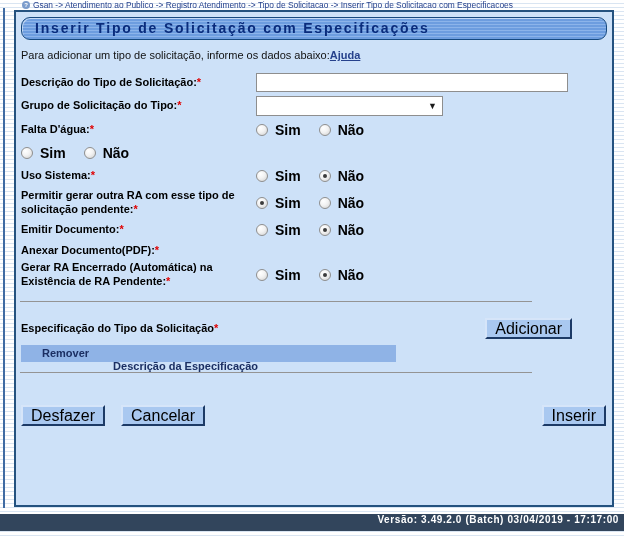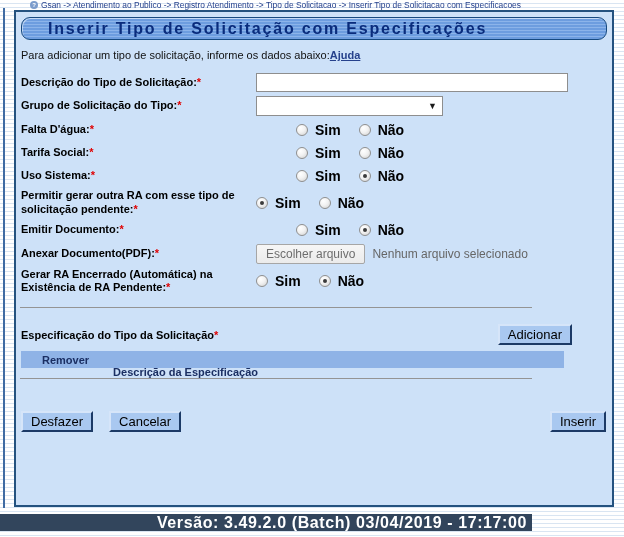--- a/index.html
+++ b/index.html
@@ -6,52 +6,52 @@
   html,body { background:#fff; }
   body { font-family:"Liberation Sans", sans-serif; }
 
   #screen {
     position:relative; width:624px; height:537px; overflow:hidden;
     background:repeating-linear-gradient(180deg,#ffffff 0px,#ffffff 3px,#d9e5f2 3px,#d9e5f2 4px);
   }
 
   
   .breadcrumb {
-    position:absolute; top:0; left:30px; height:10px;
+    position:absolute; top:0; left:22px; height:10px;
     display:flex; align-items:center; gap:3px;
     font-size:8.4px; color:#26418c; white-space:nowrap;
   }
   .help-icon {
     width:8px; height:8px; border-radius:50%; background:#7b9ccc; color:#fff;
     font-size:6px; font-weight:bold; display:inline-flex; align-items:center; justify-content:center; flex:none;
   }
 
   .vline { position:absolute; left:3px; top:8px; width:2px; height:500px; background:#3f6ba3; }
 
   
   .panel {
     position:absolute; left:14px; top:10px; width:600px; height:497px;
     border:2px solid #24527f; background:#cde1f8;
   }
   .titlebar {
     margin:5px 5px 0 5px; height:23px;
     border:1px solid #174a80; border-radius:9px;
     background:repeating-linear-gradient(180deg,#8cb4ea 0px,#8cb4ea 1px,#6d9ddf 1px,#6d9ddf 3px);
     box-shadow:inset 1px 1px 0 rgba(255,255,255,.5);
-    color:#0a2c7c; font-weight:bold; font-size:16px; letter-spacing:1.8px;
-    line-height:21px; padding-left:26px; white-space:nowrap; overflow:hidden;
+    color:#0a2c7c; font-weight:bold; font-size:14px; letter-spacing:1.8px;
+    line-height:21px; padding-left:13px; white-space:nowrap; overflow:hidden;
   }
   .content { padding:0 6px 0 5px; }
 
   .intro-row { display:flex; align-items:center; margin-top:9px; font-size:11px; color:#111; }
   .ajuda { color:#26418c; font-weight:bold; text-decoration:underline; font-size:11px; margin-right:15px; cursor:pointer; }
 
   .form { margin-top:12px; }
   .form-row { display:flex; align-items:center; margin-bottom:4px; }
-  .radio-row { height:19px;gap:40px; }
+  .radio-row { height:19px; }
   .flabel { width:235px; flex:none; font-size:11px; font-weight:bold; color:#000; line-height:1.25; padding-right:8px; }
   .req { color:#e00000; }
   .control { display:flex; align-items:center; }
 
   input.text { width:312px; height:19px; border:1px solid #8e8e8e; background:#fff; font-size:12px; padding:0 3px; font-family:inherit; }
   .select { width:187px; height:20px; border:1px solid #8e8e8e; background:#fff; display:flex; align-items:center; justify-content:flex-end; padding-right:5px; cursor:default; }
   .select .arrow { font-size:9px; color:#1a1a1a; }
 
   .radio {
     width:12px; height:12px; border-radius:50%; border:1px solid #8f8f8f; flex:none; position:relative; display:inline-block;
@@ -67,40 +67,40 @@
   }
   .file-status { color:#666; font-size:12px; margin-left:7px; }
 
   .divider { border:none; border-top:1px solid #949494; width:512px; margin:12px 0 0 -1px; }
   .divider2 { border:none; border-top:1px solid #949494; width:512px; margin:10px 0 0 -1px; }
 
   .spec-row { display:flex; justify-content:space-between; align-items:center; margin-top:16px; }
   .spec-label { font-size:11px; font-weight:bold; color:#000; }
 
   .btn {
-    font-family:inherit; font-size:13px; color:#000; background:#a9c8f0; height:21px; padding:0 8px; cursor:pointer;
+    font-family:inherit; font-size:16px; color:#000; background:#a9c8f0; height:21px; padding:0 8px; cursor:pointer;
     border-top:2px solid #d6e5f9; border-left:2px solid #d6e5f9;
     border-right:2px solid #1c3a66; border-bottom:2px solid #1c3a66;text-align:right;
   }
   .btn-adicionar { margin-right:34px; }
 
   .table-header {
-    margin-top:6px; width:543px; height:17px; background:#8fb3e6;
+    margin-top:6px; width:375px; height:17px; background:#8fb3e6;
     display:flex; align-items:center; font-size:11px; font-weight:bold; color:#1b2f63;
   }
   .th-remover { margin-left:21px; }
   .th-desc { margin-left:24px;margin-top:25px; }
 
   .actions { display:flex; align-items:center; gap:16px; margin-top:32px; }
   .actions .spacer { flex:1; }
 
   .footer {
-    position:absolute; left:0; bottom:6px; width:532px; height:17px; background:#32455c;
+    position:absolute; left:0; bottom:6px; width:624px; height:17px; background:#32455c;
     display:flex; justify-content:flex-end; padding-right:5px;
-    color:#ffffff; font-size:16px; font-weight:bold; letter-spacing:.6px; white-space:nowrap;
+    color:#ffffff; font-size:10px; font-weight:bold; letter-spacing:.6px; white-space:nowrap;
   }
 </style>
 </head>
 <body>
 
 <div id="screen">
 
   <div class="breadcrumb">
     <span class="help-icon">?</span>
     <span>Gsan -&gt; Atendimento ao Publico -&gt; Registro Atendimento -&gt; Tipo de Solicitacao -&gt; Inserir Tipo de Solicitacao com Especificacoes</span>
@@ -140,21 +140,20 @@
           <label class="flabel"><span>Falta D'água:</span><span class="req">*</span></label>
           <div class="control">
             <span class="radio"></span>
             <span class="rlabel">Sim</span>
             <span class="radio"></span>
             <span class="rlabel last">Não</span>
           </div>
         </div>
 
         <div class="form-row radio-row">
-          <label class="flabel"><span>Tarifa Social:</span><span class="req">*</span></label>
           <div class="control">
             <span class="radio"></span>
             <span class="rlabel">Sim</span>
             <span class="radio"></span>
             <span class="rlabel last">Não</span>
           </div>
         </div>
 
         <div class="form-row radio-row">
           <label class="flabel"><span>Uso Sistema:</span><span class="req">*</span></label>
@@ -181,24 +180,20 @@
           <div class="control">
             <span class="radio"></span>
             <span class="rlabel">Sim</span>
             <span class="radio checked"></span>
             <span class="rlabel last">Não</span>
           </div>
         </div>
 
         <div class="form-row">
           <label class="flabel"><span>Anexar Documento(PDF):</span><span class="req">*</span></label>
-          <div class="control">
-            <button class="file-btn">Escolher arquivo</button>
-            <span class="file-status">Nenhum arquivo selecionado</span>
-          </div>
         </div>
 
         <div class="form-row">
           <label class="flabel"><span>Gerar RA Encerrado (Automática) na Existência de RA Pendente:</span><span class="req">*</span></label>
           <div class="control">
             <span class="radio"></span>
             <span class="rlabel">Sim</span>
             <span class="radio checked"></span>
             <span class="rlabel last">Não</span>
           </div>

